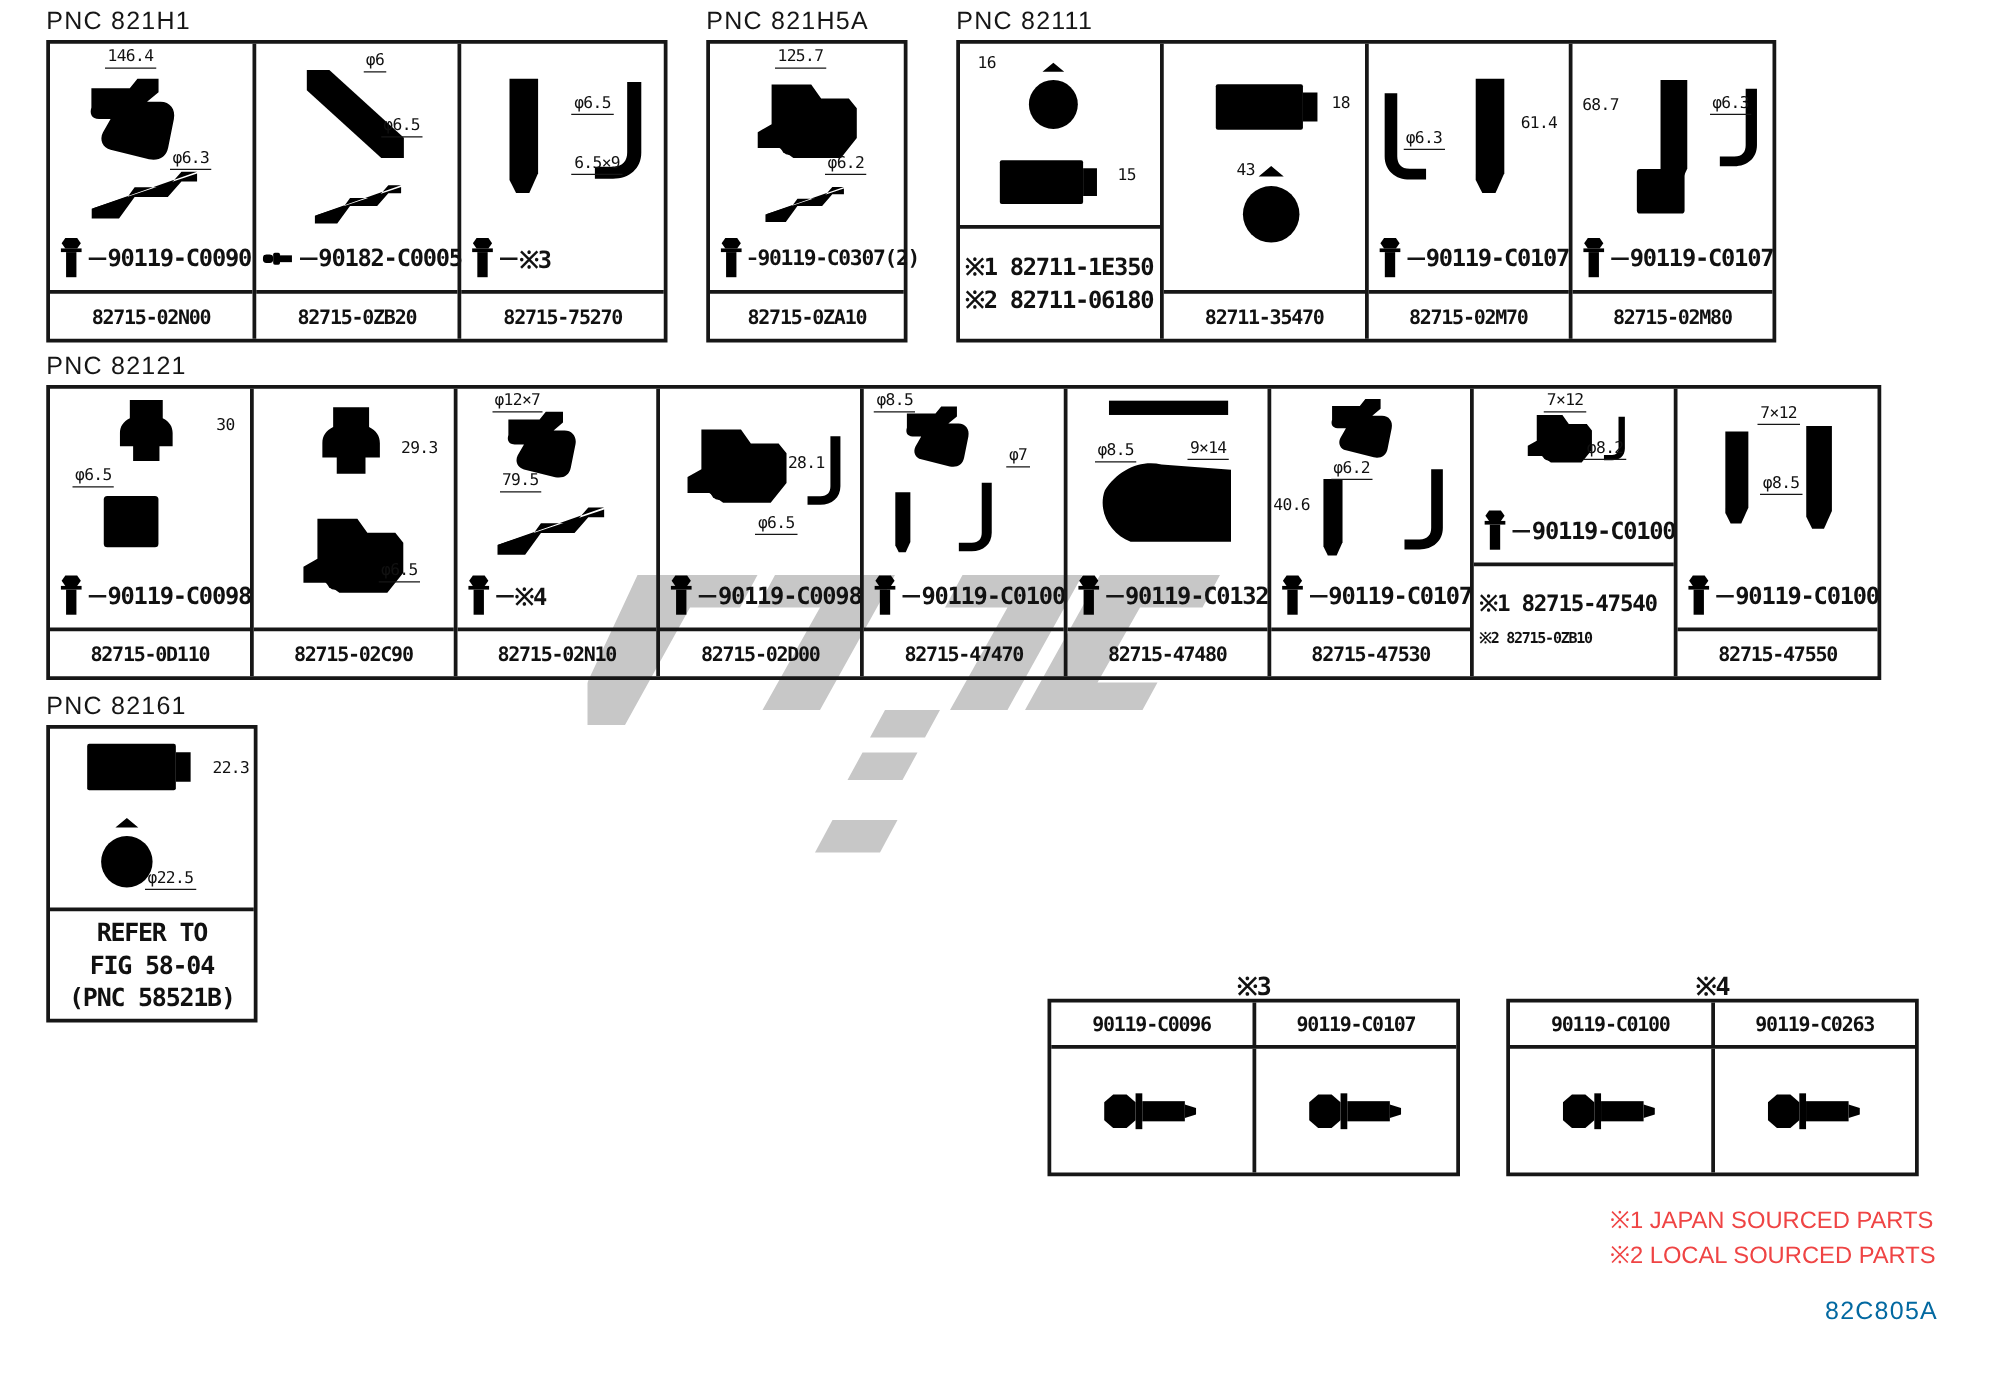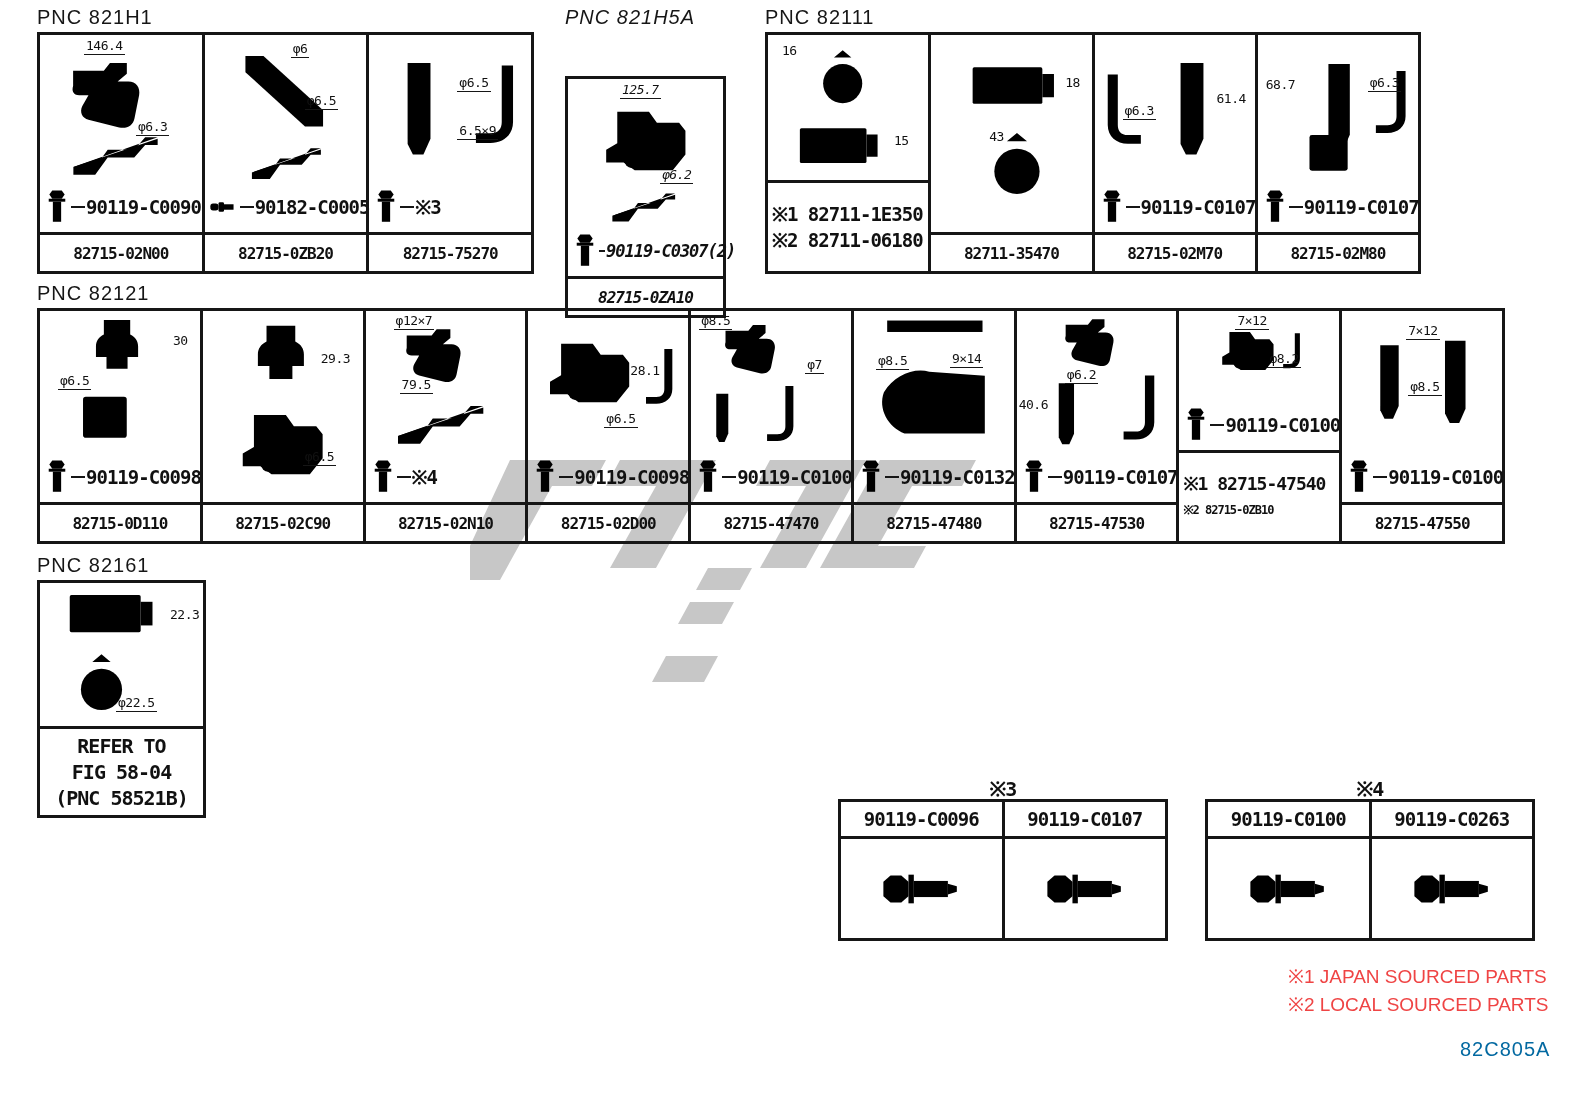--- a/index.html
+++ b/index.html
@@ -29,21 +29,21 @@
   .prow2{border-top:3px solid #161616;padding:19px 4px;display:flex;flex-direction:column;justify-content:center;gap:2px;}
   .part2{font-size:19px;font-weight:bold;letter-spacing:-1px;white-space:nowrap;line-height:24px;}
   .noterows{border-top:3px solid #161616;padding:4px 4px;text-align:center;}
   .noteline{font-size:20px;font-weight:bold;letter-spacing:-1px;line-height:26px;white-space:nowrap;}
   
   .ftab{position:absolute;z-index:1;width:330px;}
   .ftab .cap{text-align:center;font-size:20px;font-weight:bold;height:24px;letter-spacing:-1px;}
   .ttable{border:3px solid #161616;display:flex;flex-direction:column;height:136px;background:transparent;}
   .thead{display:flex;border-bottom:3px solid #161616;height:34px;}
   .thead .th{flex:1;display:flex;align-items:center;justify-content:center;
-             font-size:19px;font-weight:bold;letter-spacing:-1px;}
+             font-size:16px;font-weight:bold;letter-spacing:-1px;}
   .thead .th + .th{border-left:3px solid #161616;}
   .tbody{flex:1;display:flex;}
   .tbody .td{flex:1;display:flex;align-items:center;justify-content:center;}
   .tbody .td + .td{border-left:3px solid #161616;}
   .tbolt{width:86px;height:42px;}
   
   .notes{position:absolute;left:1288px;top:963px;z-index:1;
          font-family:"Liberation Sans", sans-serif;font-size:19px;color:#ef4444;line-height:28px;}
   .dcode{position:absolute;left:1460px;top:1038px;z-index:1;
          font-family:"Liberation Sans", sans-serif;font-size:20px;color:#0369a1;letter-spacing:1px;}
@@ -203,23 +203,23 @@
           <span class="fline"></span>
           <span class="flabel">※3</span>
         </div>
         <div class="prow">
             <span class="part">82715-75270</span>
           </div>
       </div>
     </div>
   </section>
 
-  <section class="group" style="left:565px;top:6px;width:161px;font-style:italic;">
+  <section class="group" style="left:565px;top:6px;width:161px;">
     <div class="pnc-label">PNC 821H5A</div>
-    <div class="gbox" style="height:236px;margin-top:44px;">
+    <div class="gbox" style="height:236px;">
       <div class="cell">
         <div class="fig">
           <svg class="figsvg" viewBox="0 0 160 150">
               <use href="#s-plate" x="12" y="22" width="135" height="90"></use>
               <use href="#s-zig" x="15" y="108" width="130" height="42"></use>
             </svg>
           <span class="dim u" style="left:52px;top:3px;">125.7</span>
           <span class="dim u" style="left:92px;top:88px;">φ6.2</span>
         </div>
         <div class="frow">

